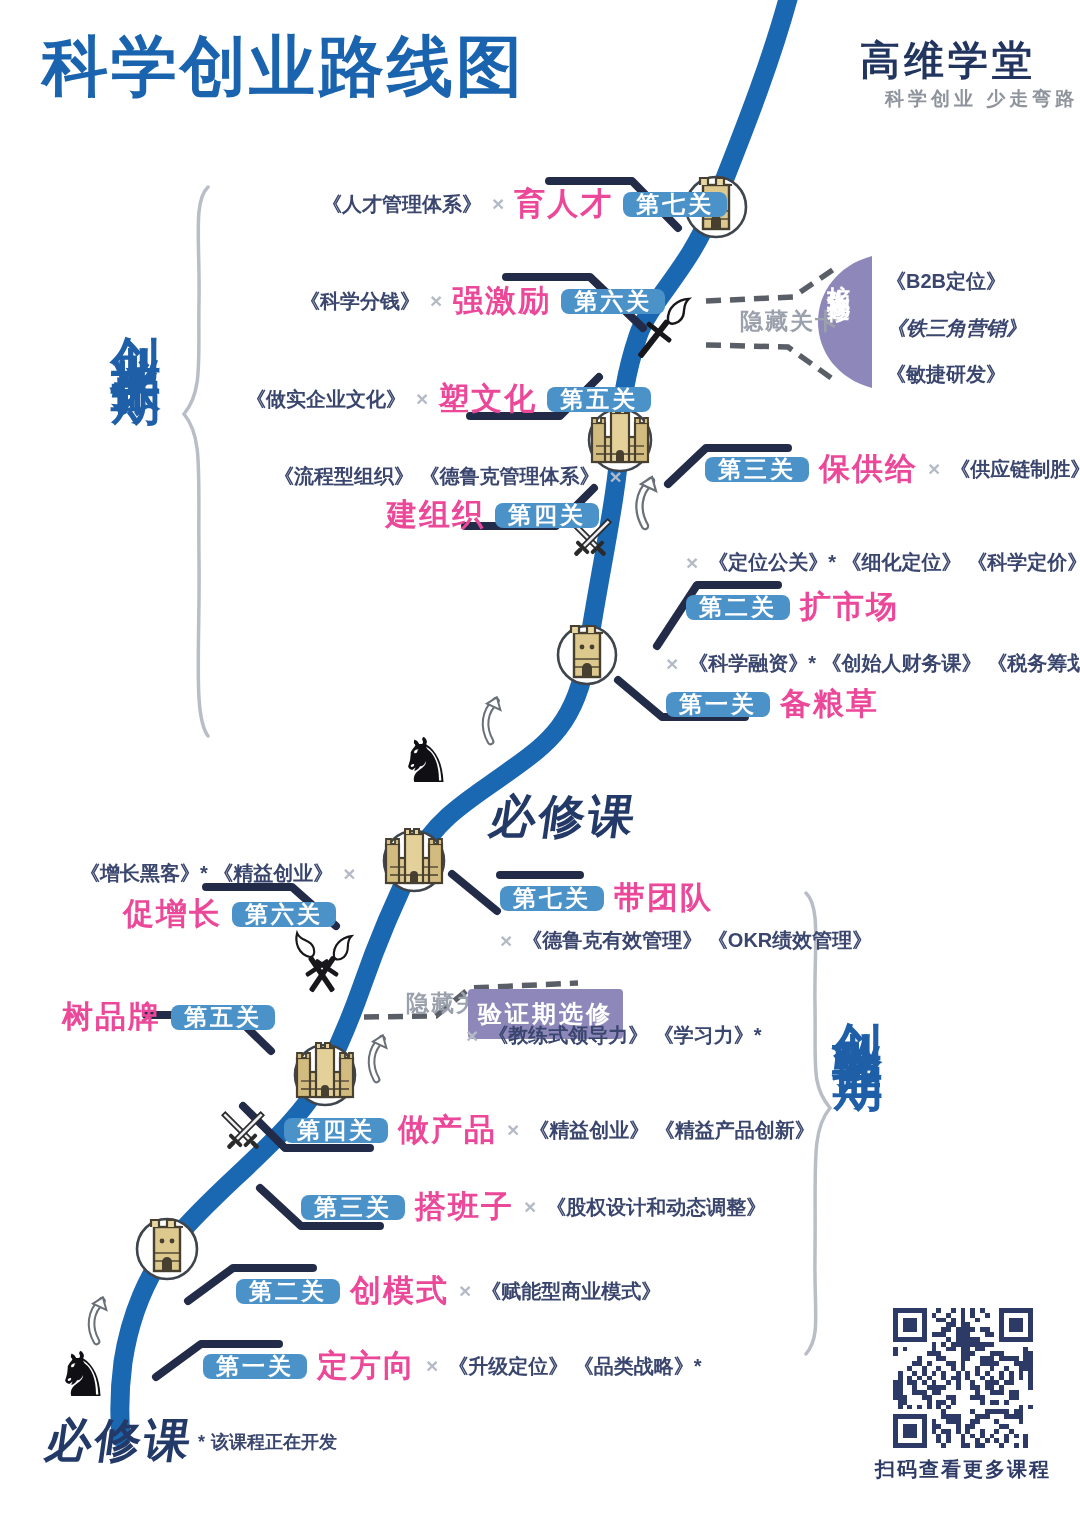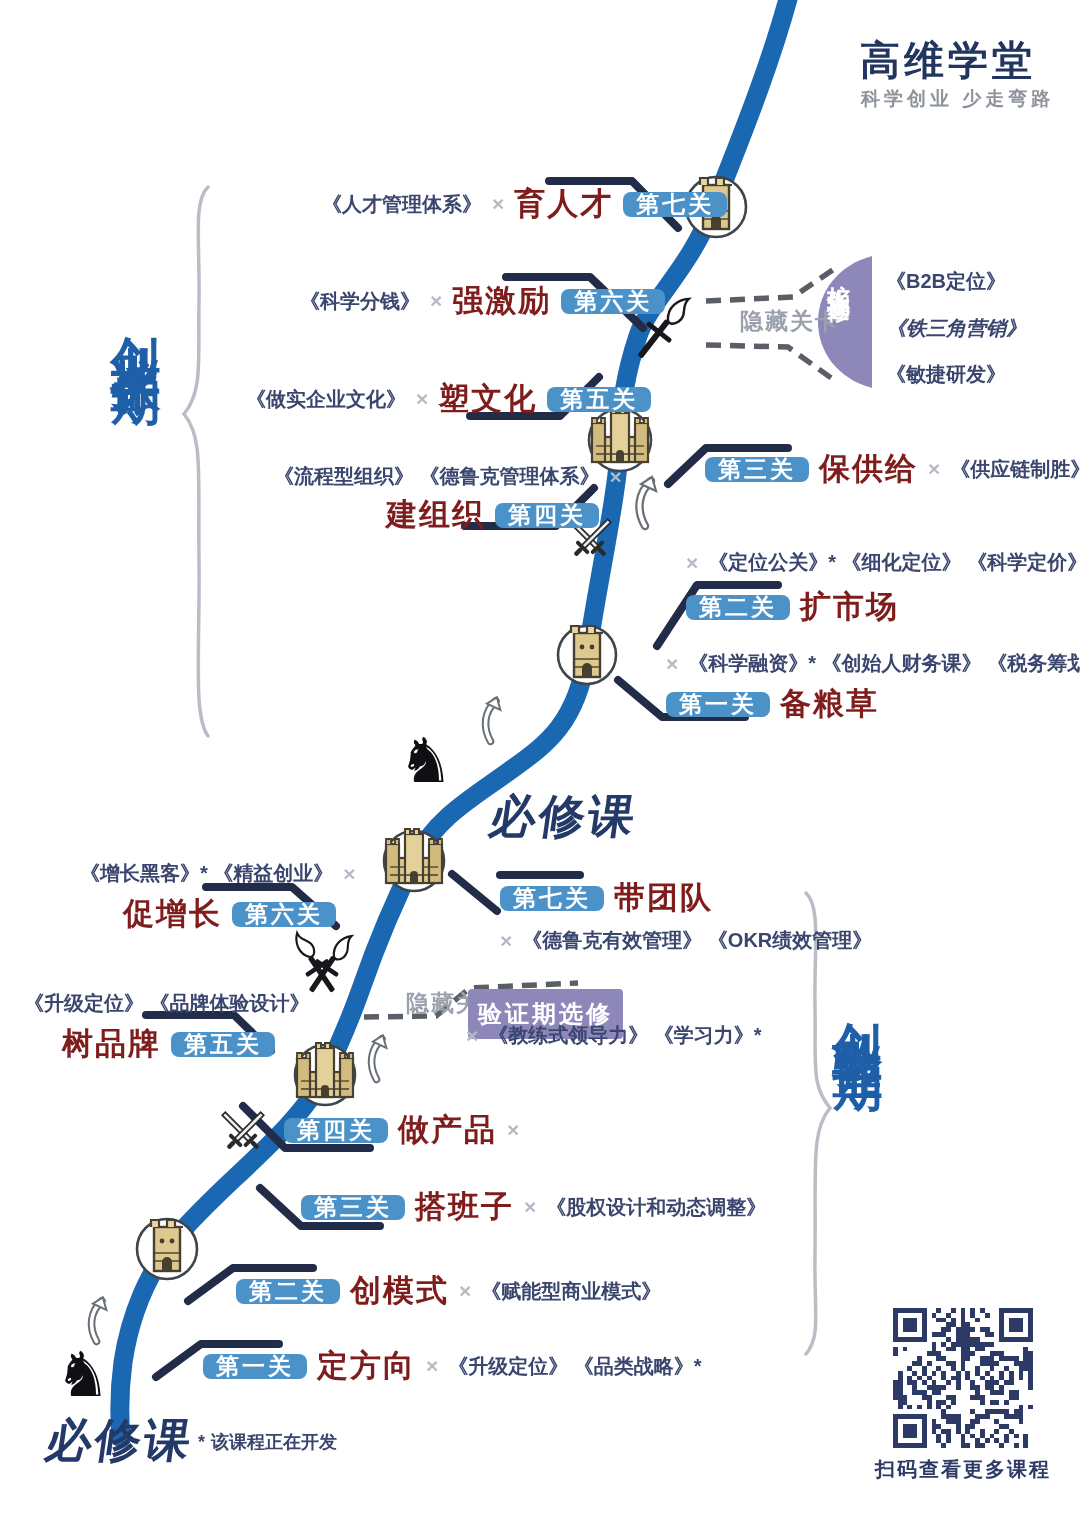--- a/index.html
+++ b/index.html
@@ -2,24 +2,24 @@
 <html style="--title-blue: #1a63ae; --badge-blue: #4b92c9; --purple: #8d87ba;"><head>
 <meta charset="utf-8">
 <style>
   html,body{margin:0;padding:0;background:#fff;}
   body{font-family:"Liberation Sans","DejaVu Sans",sans-serif;}
   #poster{position:relative;width:1080px;height:1527px;background:#fff;overflow:hidden;}
   #bg-svg{position:absolute;left:0;top:0;width:1080px;height:1527px;}
   .abs{position:absolute;white-space:nowrap;}
   .title{font-size:66px;font-weight:900;color:var(--title-blue);letter-spacing:3px;}
   .brand{font-size:40px;font-weight:900;color:#22355f;letter-spacing:4px;}
-  .tagline{font-size:19px;font-weight:700;color:#8e939c;letter-spacing:4px;}
+  .tagline{font-size:19px;font-weight:700;color:#8e939c;letter-spacing:4px;margin-left:24px;}
   .row{display:flex;align-items:center;gap:10px;}
   .course{font-size:20px;font-weight:700;color:#3a466e;}
-  .name{font-size:31px;font-weight:900;color:#7f1d1d;letter-spacing:2px;}
+  .name{font-size:31px;font-weight:900;color:#ec4899;letter-spacing:2px;}
   .badge{background:var(--badge-blue);color:#fff;border-radius:8px;
          font-size:23px;font-weight:800;letter-spacing:3px;padding:1px 13px;line-height:1;}
   .xmark{color:#b4bac6;font-weight:700;font-size:21px;}
   .graylbl{color:#9ba1ac;font-size:23px;font-weight:800;letter-spacing:2px;padding-left:32px;}
   .bixiu{font-size:46px;font-weight:900;color:#233a68;letter-spacing:3px;transform:skewX(-8deg);}
   .phase{font-size:50px;font-weight:900;color:#1e5fa8;writing-mode:vertical-rl;
          text-orientation:upright;letter-spacing:10px;line-height:1.1;}
   .pbadge{background:var(--purple);color:#fff;font-size:24px;font-weight:800;
           letter-spacing:3px;padding:12px 10px;border-radius:4px;line-height:1.1;}
   .pvert{writing-mode:vertical-rl;text-orientation:upright;color:#fff;
@@ -149,20 +149,21 @@
         <use href="#curvar" transform="translate(486,700) scale(0.9)"></use>
       </g>
     <g>
         <use href="#curvar" transform="translate(372,1038) scale(0.9)"></use>
       </g>
     <g>
         <use href="#curvar" transform="translate(92,1300) scale(0.9)"></use>
       </g>
   </svg>
 
+  <div class="abs title" style="left:42px;top:22px;">科学创业路线图</div>
   <div class="abs brand" style="left:860px;top:33px;">高维学堂</div>
   <div class="abs tagline" style="left:861px;top:86px;">科学创业 少走弯路</div>
 
   <div class="abs phase" style="left:108px;top:296px;">创业扩张期</div>
   <div class="abs phase" style="left:830px;top:982px;">创业验证期</div>
 
   <div class="abs row" style="left:322px;top:183px;">
     <span class="course">《人才管理体系》</span>
     <span class="xmark">×</span>
     <span class="name">育人才</span>
@@ -250,40 +251,38 @@
       <span class="badge">第七关</span>
       <span class="name">带团队</span>
     </div>
     <div class="row" style="margin-top:8px;">
       <span class="xmark">×</span>
       <span class="course">《德鲁克有效管理》 《OKR绩效管理》</span>
     </div>
   </div>
 
   <div class="abs" style="left:24px;top:990px;">
-    <div class="row">
-      <span class="course">《升级定位》 《品牌体验设计》</span>
-    </div>
     <div class="row" style="margin:6px 0 0 38px;">
       <span class="name">树品牌</span>
       <span class="badge">第五关</span>
     </div>
   </div>
 
   <div class="abs graylbl" style="left:374px;top:988px;">隐藏关卡</div>
   <div class="abs pbadge" style="left:468px;top:989px;">验证期选修</div>
   <div class="abs row" style="left:466px;top:1022px;">
     <span class="xmark">×</span>
     <span class="course">《教练式领导力》 《学习力》*</span>
   </div>
 
   <div class="abs row" style="left:284px;top:1109px;">
     <span class="badge">第四关</span>
     <span class="name">做产品</span>
     <span class="xmark">×</span>
+    <span class="course">《精益创业》 《精益产品创新》</span>
   </div>
 
   <div class="abs row" style="left:301px;top:1186px;">
     <span class="badge">第三关</span>
     <span class="name">搭班子</span>
     <span class="xmark">×</span>
     <span class="course">《股权设计和动态调整》</span>
   </div>
 
   <div class="abs row" style="left:236px;top:1270px;">

